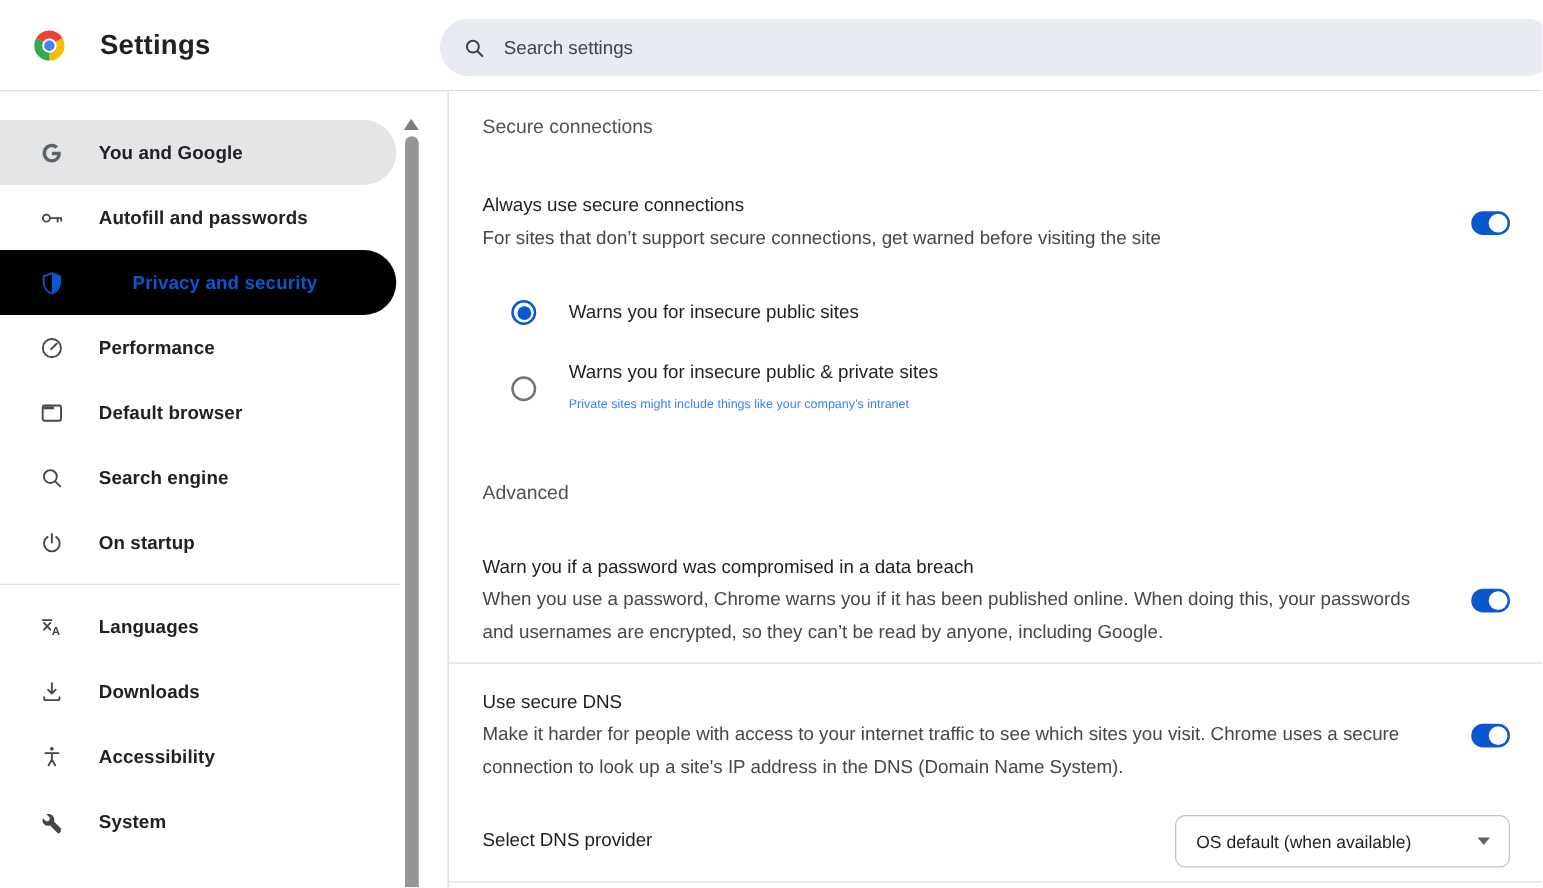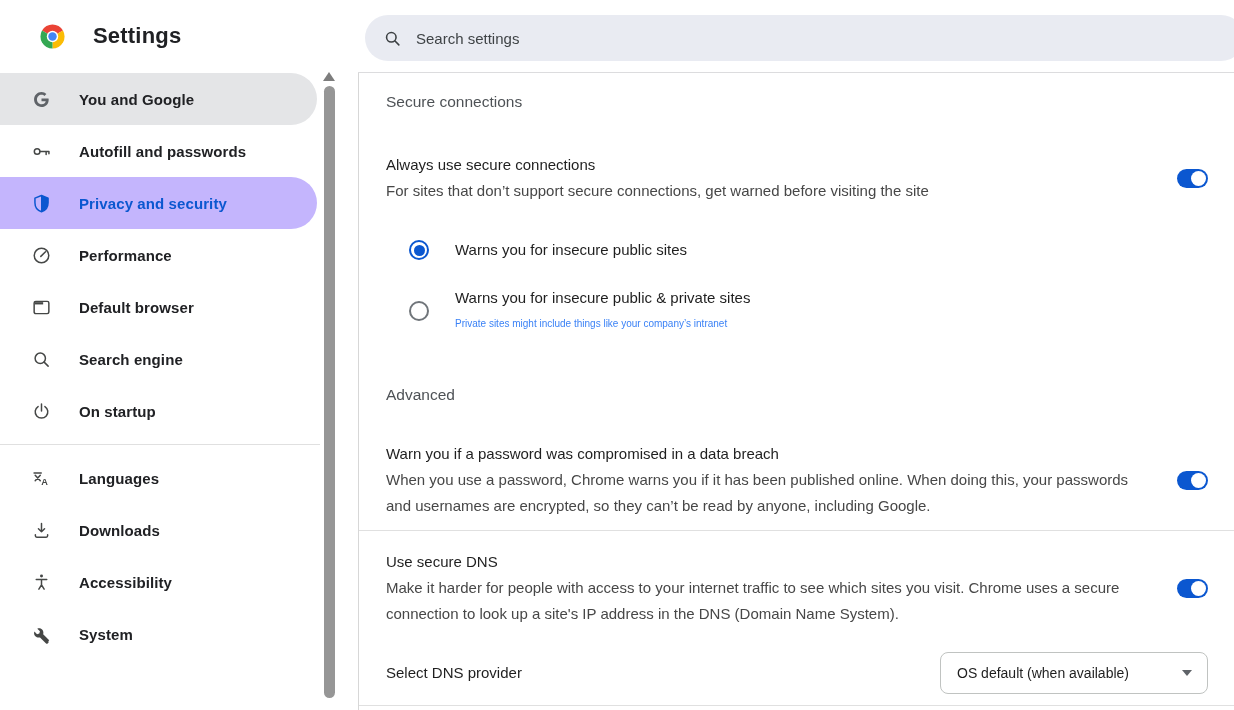--- a/index.html
+++ b/index.html
@@ -2,40 +2,40 @@
 <html><head>
 <meta charset="utf-8">
 <style>
   html,body{margin:0;padding:0;}
   body{width:1234px;height:710px;overflow:hidden;background:#fff;
        font-family:"Liberation Sans","DejaVu Sans",sans-serif;
        -webkit-font-smoothing:antialiased;}
   .app{position:relative;width:1234px;height:710px;background:#fff;overflow:hidden;}
 
   
-  .header{position:absolute;top:0;left:13px;right:0;height:73px;background:#fff;
+  .header{position:absolute;top:0;left:0;right:0;height:73px;background:#fff;
           border-bottom:1px solid #dcdcde;box-sizing:border-box;display:flex;align-items:center;}
   .logo{margin-left:25px;width:29px;height:29px;flex:none;}
   .app-title{margin-left:26px;font-size:22px;font-weight:600;color:#202124;letter-spacing:.2px;}
   .searchbar{position:absolute;left:352px;top:15px;right:-10px;height:46px;background:#e9ebf2;
              border-radius:23px;display:flex;align-items:center;padding-left:18px;box-sizing:border-box;}
   .searchbar svg{flex:none;margin-right:12px;}
   .searchbar input{border:none;outline:none;background:transparent;font-size:15px;color:#202124;
                    width:400px;font-family:inherit;}
   .searchbar input::placeholder{color:#3f4346;opacity:1;}
 
   
-  .sidebar{position:absolute;left:0;top:61px;bottom:0;width:358px;background:#fff;
+  .sidebar{position:absolute;left:0;top:84px;bottom:0;width:358px;background:#fff;
            padding-top:12px;box-sizing:border-box;overflow:hidden;}
   .nav-item{height:52px;width:317px;display:flex;align-items:center;padding-left:30px;
             box-sizing:border-box;border-radius:0 26px 26px 0;cursor:pointer;}
   .nav-item .ic{width:22px;height:22px;flex:none;display:flex;align-items:center;justify-content:center;}
   .nav-item .lbl{margin-left:27px;font-size:15px;font-weight:600;color:#202124;letter-spacing:.1px;}
   .nav-item.hovered{background:#e4e5e7;}
-  .nav-item.selected{background:#c4b5fd;}
+  .nav-item.selected{background:#000000;gap:27px;}
   .nav-item.selected .lbl{color:#0b57d0;}
   .nav-divider{height:1px;background:#e0e0e0;margin:7px 38px 7px 0;}
 
   
   .scrollbar{position:absolute;top:11px;right:22px;width:14px;bottom:0;}
   .scroll-arrow{width:0;height:0;margin:0 auto;border-left:6px solid transparent;
                 border-right:6px solid transparent;border-bottom:9px solid #7d7d7d;cursor:pointer;}
   .scroll-thumb{width:11px;margin:5px auto 0;height:612px;background:#969696;
                 border-radius:6px;cursor:pointer;}
 

